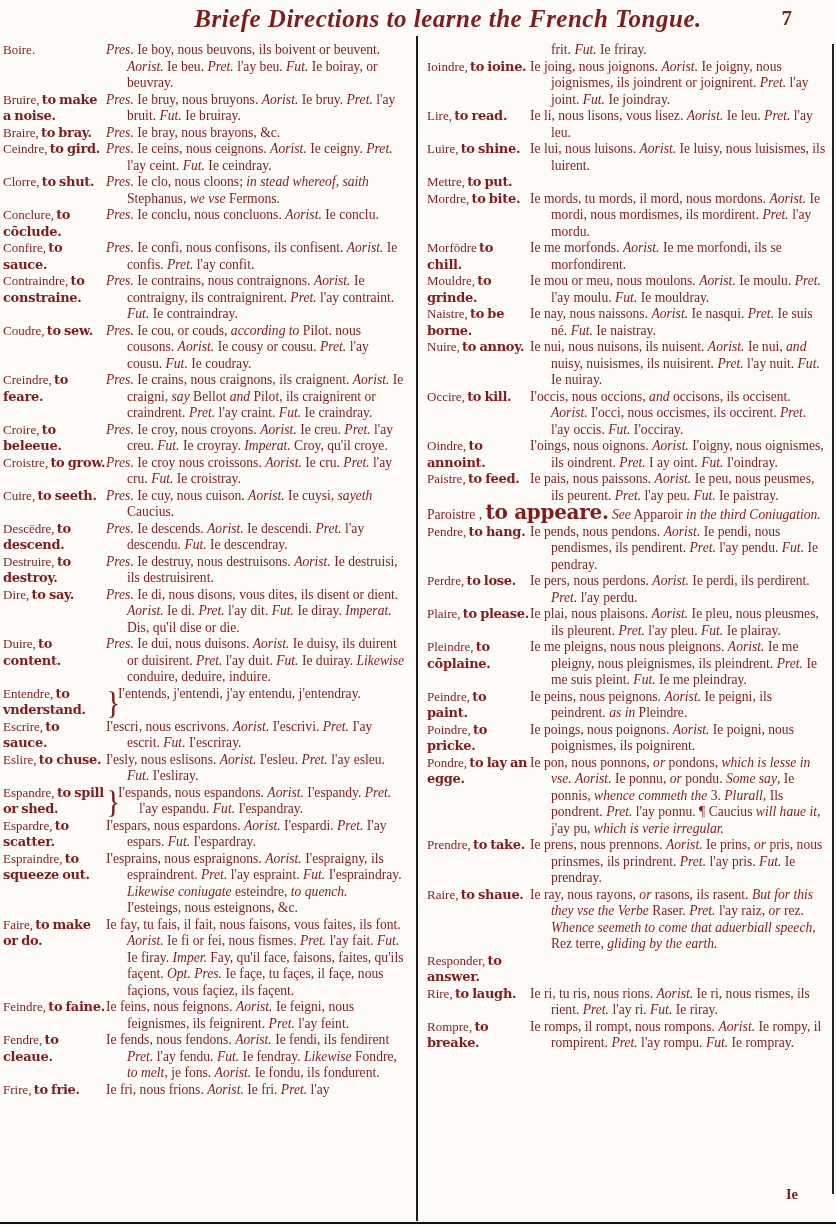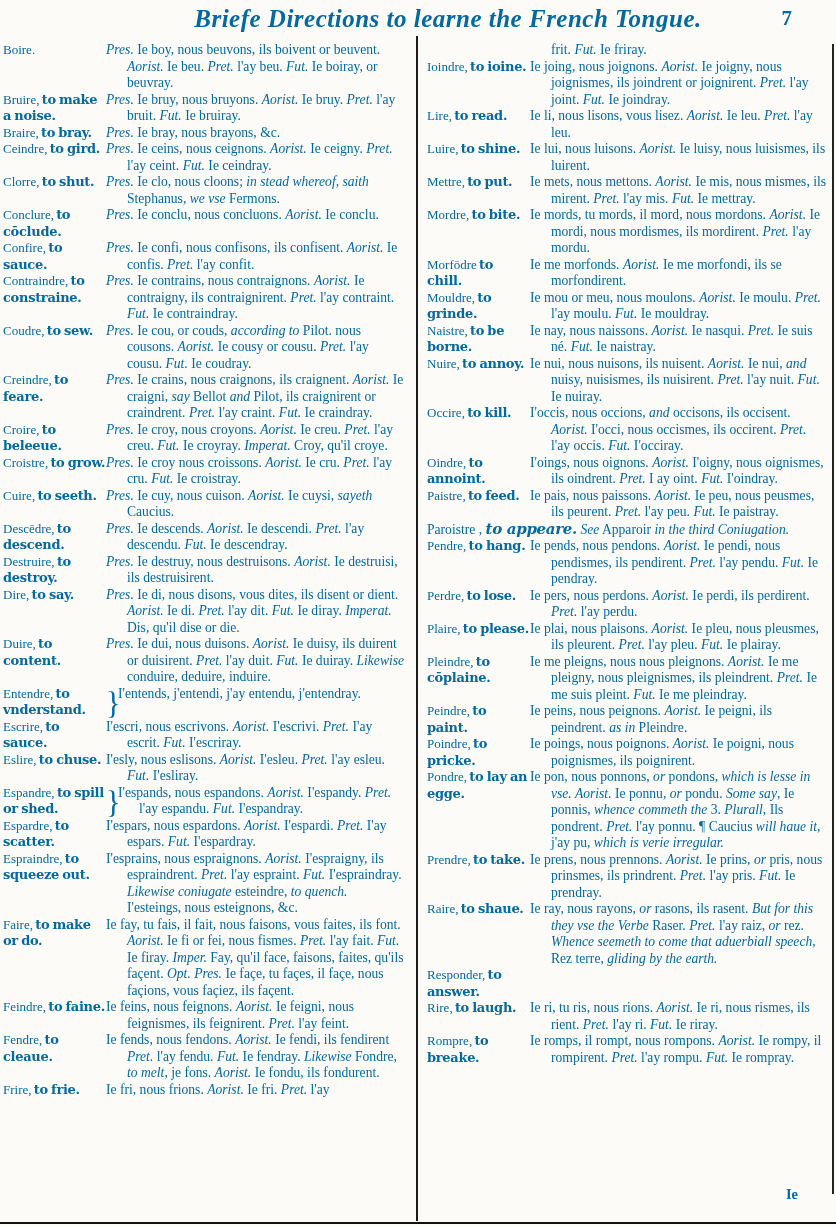--- a/index.html
+++ b/index.html
@@ -1,21 +1,21 @@
 <!DOCTYPE html>
 <html><head>
 <meta charset="utf-8">
 <style>
   html,body{margin:0;padding:0;background:#e8e6e0;}
   .page{
     position:relative;
     width:836px;height:1227px;
     margin:0 auto;
     background:#fcfbf8;
-    color:#0369a1;
+    color:#7f1d1d;
     font-family:"Liberation Serif","DejaVu Serif",serif;
     overflow:hidden;
     box-sizing:border-box;
   }
   .page-header{position:relative;height:34px;padding-top:5px;}
   .page-title{
     text-align:center;
     font-style:italic;
     font-weight:600;
     font-size:25px;
@@ -47,21 +47,21 @@
     flex:0 0 12px;width:12px;
     font-size:30px;line-height:33px;
     transform:scaleY(1.05);
   }
   .entry .body{
     flex:1;margin:0;
     padding-left:21px;text-indent:-21px;
   }
   .entry .body.cont{text-indent:0;}
   .entry.wide .wideline{margin:0;flex:1;padding-left:0;text-indent:0;}
-  .entry.wide .wideline .bl{font-size:15px;font-style:italic;}
+  .entry.wide .wideline .bl{font-size:20px;}
   i{font-style:italic;}
   .column-divider{
     position:absolute;left:416px;top:36px;bottom:6px;width:2px;
     background:#1c1c1c;
   }
   .edge-rule{
     position:absolute;right:2px;top:44px;height:1150px;width:2px;
     background:#222;
   }
   .bottom-rule{
@@ -208,21 +208,20 @@
         <div class="entry">
           <div class="head">Lire, <span class="bl">to read.</span></div>
           <p class="body">Ie li, nous lisons, vous lisez. <i>Aorist.</i> Ie leu. <i>Pret.</i> l'ay leu.</p>
         </div>
         <div class="entry">
           <div class="head">Luire, <span class="bl">to shine.</span></div>
           <p class="body">Ie lui, nous luisons. <i>Aorist.</i> Ie luisy, nous luisismes, ils luirent.</p>
         </div>
         <div class="entry">
           <div class="head">Mettre, <span class="bl">to put.</span></div>
-          <p class="body">Ie mets, nous mettons. <i>Aorist.</i> Ie mis, nous mismes, ils mirent. <i>Pret.</i> l'ay mis. <i>Fut.</i> Ie mettray.</p>
         </div>
         <div class="entry">
           <div class="head">Mordre, <span class="bl">to bite.</span></div>
           <p class="body">Ie mords, tu mords, il mord, nous mordons. <i>Aorist.</i> Ie mordi, nous mordismes, ils mordirent. <i>Pret.</i> l'ay mordu.</p>
         </div>
         <div class="entry">
           <div class="head">Morfōdre <span class="bl">to chill.</span></div>
           <p class="body">Ie me morfonds. <i>Aorist.</i> Ie me morfondi, ils se morfondirent.</p>
         </div>
         <div class="entry">

